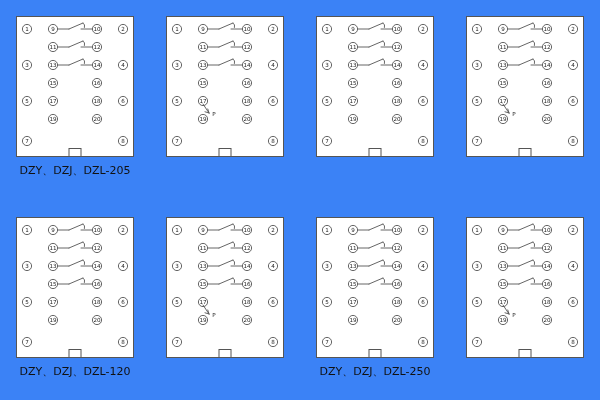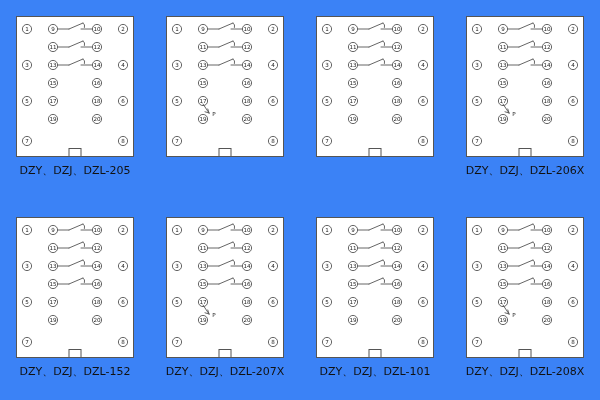--- a/index.html
+++ b/index.html
@@ -462,21 +462,20 @@
             <circle class="t" cx="108" cy="126" r="4.6"></circle>
             <text class="n" x="108" y="128" text-anchor="middle">8</text>
           </g>
           <rect class="box" x="54" y="133.5" width="12" height="8"></rect>
           <g>
             <path class="w" d="M38 89 l6 9"></path>
             <path class="w" d="M44 98 l-1.2 -4 M44 98 l-4 -1.2"></path>
             <text class="n" x="49" y="101" text-anchor="middle">P</text>
           </g>
         </svg>
-        <div class="plabel">DZY、DZJ、DZL-206X</div>
       </div>
       <div class="panel">
         <svg viewBox="0 0 120 143" class="diagram">
           <rect class="box" x="1.5" y="1.5" width="117" height="140"></rect>
           <g>
             <circle class="t" cx="12" cy="14" r="4.6"></circle>
             <text class="n" x="12" y="16" text-anchor="middle">1</text>
           </g>
           <g>
             <circle class="t" cx="38" cy="14" r="4.6"></circle>
@@ -573,21 +572,21 @@
           <g>
             <circle class="t" cx="12" cy="126" r="4.6"></circle>
             <text class="n" x="12" y="128" text-anchor="middle">7</text>
           </g>
           <g>
             <circle class="t" cx="108" cy="126" r="4.6"></circle>
             <text class="n" x="108" y="128" text-anchor="middle">8</text>
           </g>
           <rect class="box" x="54" y="133.5" width="12" height="8"></rect>
         </svg>
-        <div class="plabel">DZY、DZJ、DZL-152</div>
+        <div class="plabel">DZY、DZJ、DZL-120</div>
       </div>
       <div class="panel">
         <svg viewBox="0 0 120 143" class="diagram">
           <rect class="box" x="1.5" y="1.5" width="117" height="140"></rect>
           <g>
             <circle class="t" cx="12" cy="14" r="4.6"></circle>
             <text class="n" x="12" y="16" text-anchor="middle">1</text>
           </g>
           <g>
             <circle class="t" cx="38" cy="14" r="4.6"></circle>
@@ -689,21 +688,20 @@
             <circle class="t" cx="108" cy="126" r="4.6"></circle>
             <text class="n" x="108" y="128" text-anchor="middle">8</text>
           </g>
           <rect class="box" x="54" y="133.5" width="12" height="8"></rect>
           <g>
             <path class="w" d="M38 89 l6 9"></path>
             <path class="w" d="M44 98 l-1.2 -4 M44 98 l-4 -1.2"></path>
             <text class="n" x="49" y="101" text-anchor="middle">P</text>
           </g>
         </svg>
-        <div class="plabel">DZY、DZJ、DZL-207X</div>
       </div>
       <div class="panel">
         <svg viewBox="0 0 120 143" class="diagram">
           <rect class="box" x="1.5" y="1.5" width="117" height="140"></rect>
           <g>
             <circle class="t" cx="12" cy="14" r="4.6"></circle>
             <text class="n" x="12" y="16" text-anchor="middle">1</text>
           </g>
           <g>
             <circle class="t" cx="38" cy="14" r="4.6"></circle>
@@ -800,21 +798,21 @@
           <g>
             <circle class="t" cx="12" cy="126" r="4.6"></circle>
             <text class="n" x="12" y="128" text-anchor="middle">7</text>
           </g>
           <g>
             <circle class="t" cx="108" cy="126" r="4.6"></circle>
             <text class="n" x="108" y="128" text-anchor="middle">8</text>
           </g>
           <rect class="box" x="54" y="133.5" width="12" height="8"></rect>
         </svg>
-        <div class="plabel">DZY、DZJ、DZL-101</div>
+        <div class="plabel">DZY、DZJ、DZL-250</div>
       </div>
       <div class="panel">
         <svg viewBox="0 0 120 143" class="diagram">
           <rect class="box" x="1.5" y="1.5" width="117" height="140"></rect>
           <g>
             <circle class="t" cx="12" cy="14" r="4.6"></circle>
             <text class="n" x="12" y="16" text-anchor="middle">1</text>
           </g>
           <g>
             <circle class="t" cx="38" cy="14" r="4.6"></circle>
@@ -916,16 +914,15 @@
             <circle class="t" cx="108" cy="126" r="4.6"></circle>
             <text class="n" x="108" y="128" text-anchor="middle">8</text>
           </g>
           <rect class="box" x="54" y="133.5" width="12" height="8"></rect>
           <g>
             <path class="w" d="M38 89 l6 9"></path>
             <path class="w" d="M44 98 l-1.2 -4 M44 98 l-4 -1.2"></path>
             <text class="n" x="49" y="101" text-anchor="middle">P</text>
           </g>
         </svg>
-        <div class="plabel">DZY、DZJ、DZL-208X</div>
       </div>
     </div>
 </div>
 
 </body></html>

